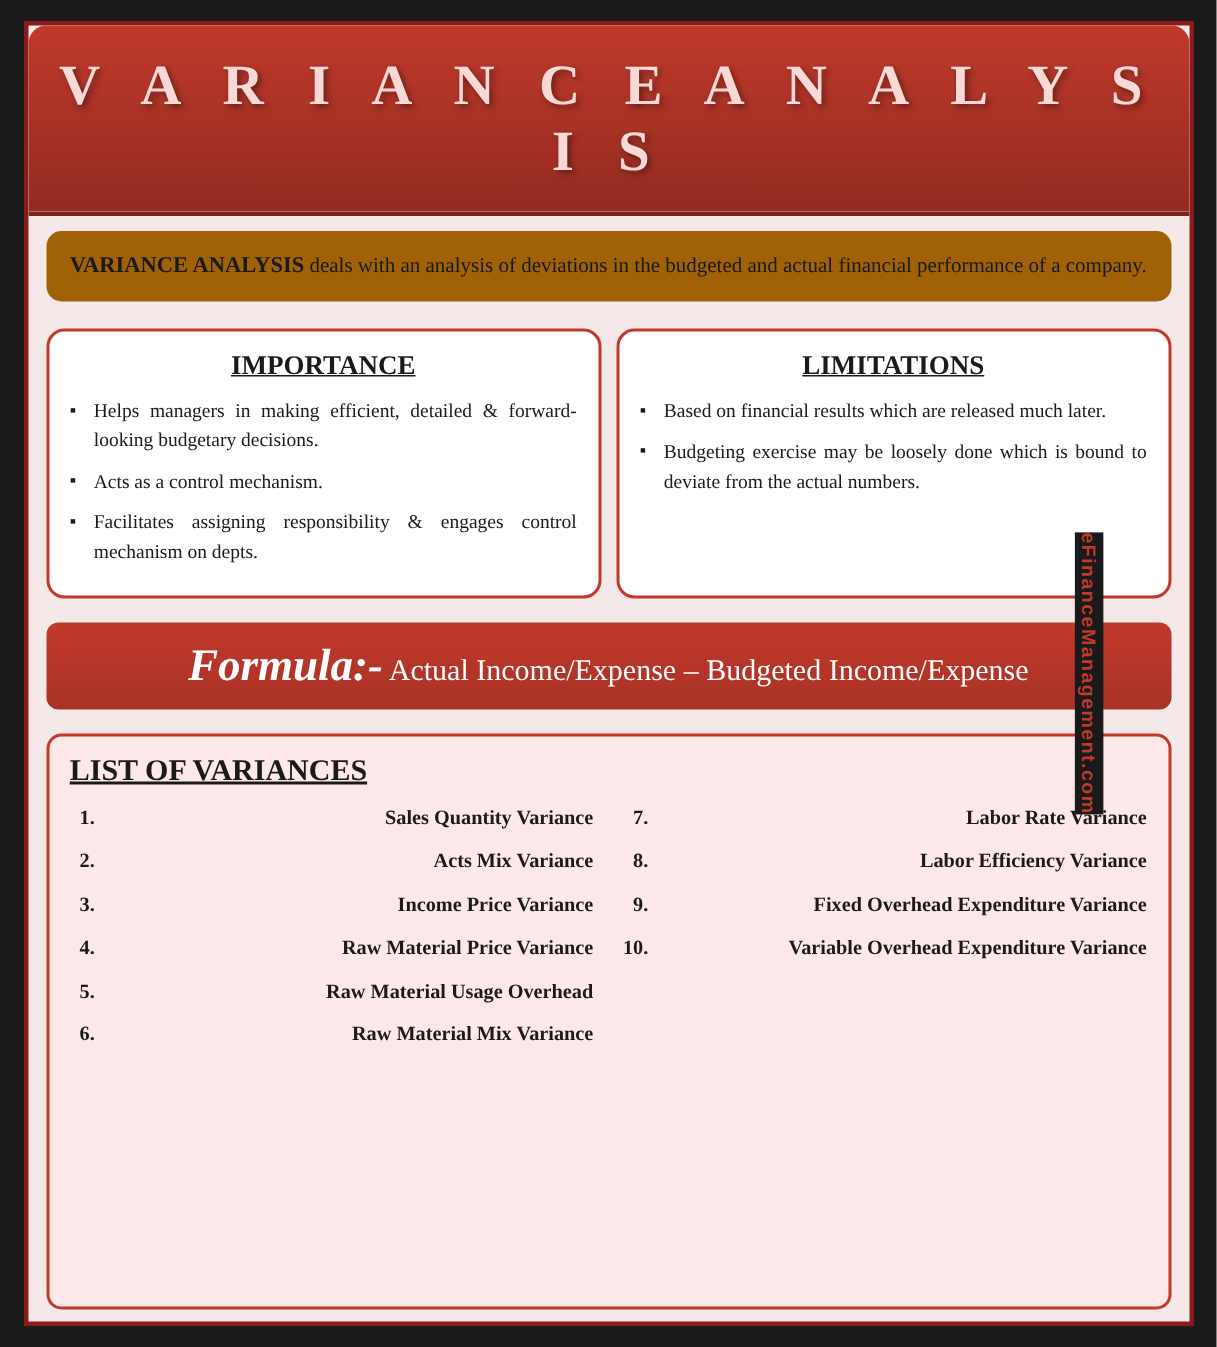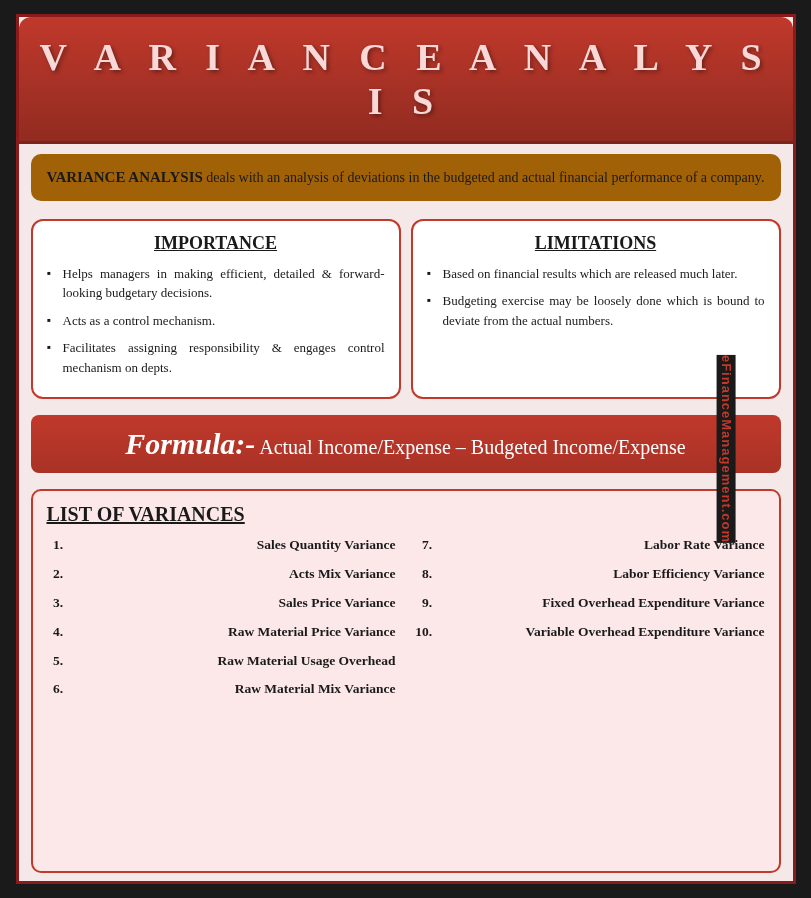--- a/index.html
+++ b/index.html
@@ -215,21 +215,21 @@
     </span>
   </div>
 
   <div class="variances-box">
     <div class="variances-title">LIST OF VARIANCES</div>
     <div class="variances-columns">
       <div class="variances-col">
         <ol start="1">
           <li>Sales Quantity Variance</li>
           <li>Acts Mix Variance</li>
-          <li>Sales Price Variance</li>
+          <li>Income Price Variance</li>
           <li>Raw Material Price Variance</li>
           <li>Raw Material Usage Overhead</li>
           <li>Raw Material Mix Variance</li>
         </ol>
       </div>
       <div class="variances-col right-col">
         <ol start="7">
           <li>Labor Rate Variance</li>
           <li>Labor Efficiency Variance</li>
           <li>Fixed Overhead Expenditure Variance</li>

